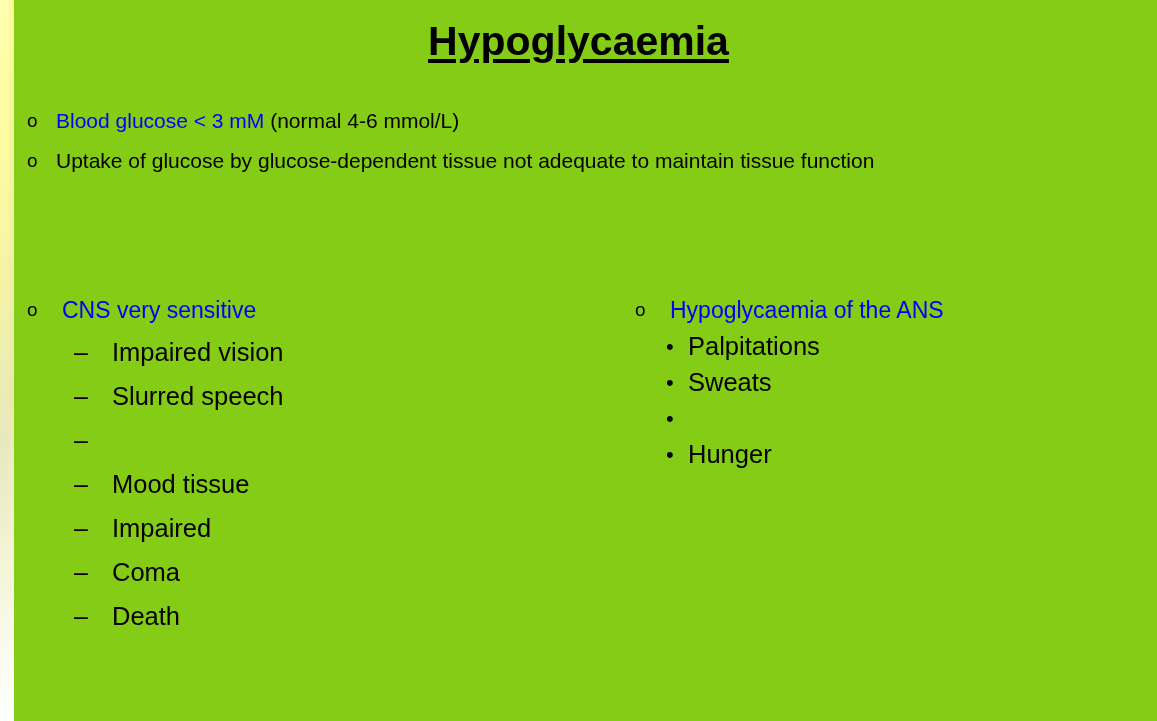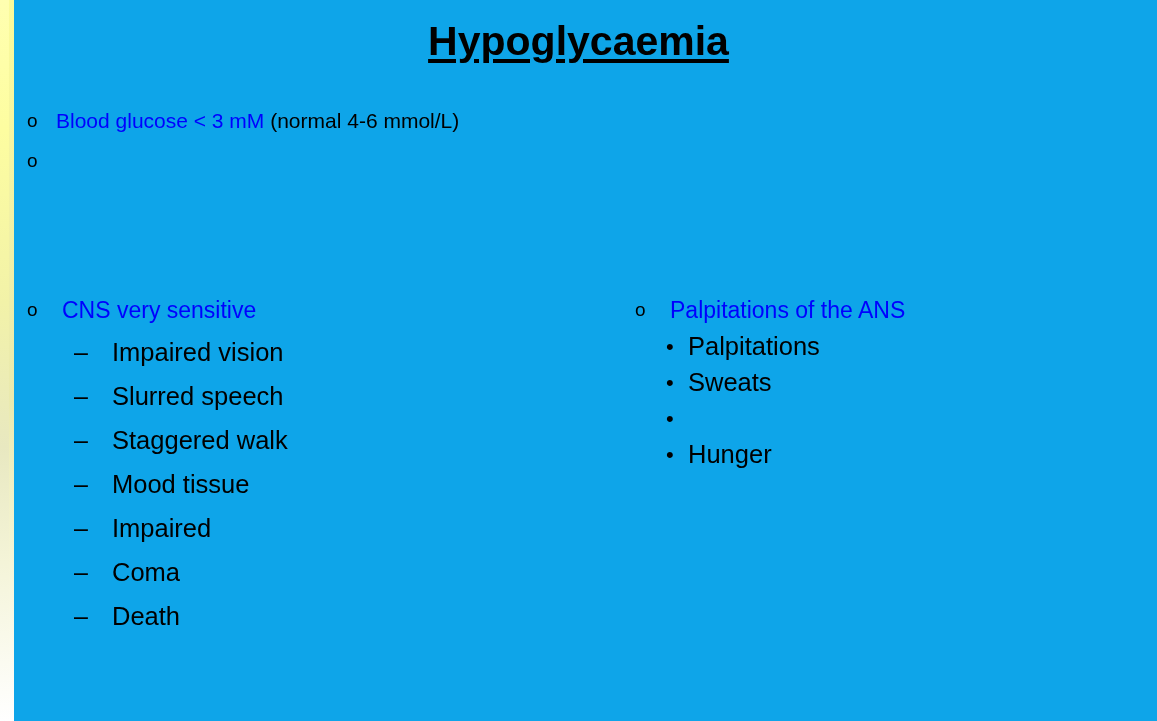--- a/index.html
+++ b/index.html
@@ -11,21 +11,21 @@
     width: 1157px;
     height: 721px;
     font-family: "Liberation Sans", sans-serif;
     color: #000000;
     position: relative;
     overflow: hidden;
   }
   .slide {
     position: absolute;
     inset: 0;
-    background: #0ea5e9;
+    background: #84cc16;
   }
   
   .left-stripe {
     position: absolute;
     left: 0;
     top: 0;
     width: 14px;
     height: 721px;
     background: linear-gradient(to bottom,
         #ffffb0 0%,
@@ -173,20 +173,21 @@
 
     <div class="row">
       <div class="bullet-o">o</div>
       <div class="bullet-text">
         <span class="blue">Blood glucose &lt; 3 mM</span><span> (normal 4-6 mmol/L)</span>
       </div>
     </div>
 
     <div class="row">
       <div class="bullet-o">o</div>
+      <div class="bullet-text">Uptake of glucose by glucose-dependent tissue not adequate to maintain tissue function</div>
     </div>
 
   </div>
 
   <div class="cols">
 
     <div class="col-left">
       <div class="head-row">
         <div class="bullet-o">o</div>
         <div class="head-text">CNS very sensitive</div>
@@ -195,21 +196,20 @@
       <div class="sub-dash">
         <div class="dash-mark">–</div>
         <div class="dash-text">Impaired vision</div>
       </div>
       <div class="sub-dash">
         <div class="dash-mark">–</div>
         <div class="dash-text">Slurred speech</div>
       </div>
       <div class="sub-dash">
         <div class="dash-mark">–</div>
-        <div class="dash-text">Staggered walk</div>
       </div>
       <div class="sub-dash">
         <div class="dash-mark">–</div>
         <div class="dash-text">Mood tissue</div>
       </div>
       <div class="sub-dash">
         <div class="dash-mark">–</div>
         <div class="dash-text">Impaired</div>
       </div>
       <div class="sub-dash">
@@ -218,21 +218,21 @@
       </div>
       <div class="sub-dash">
         <div class="dash-mark">–</div>
         <div class="dash-text">Death</div>
       </div>
     </div>
 
     <div class="col-right">
       <div class="head-row">
         <div class="bullet-o">o</div>
-        <div class="head-text">Palpitations of the ANS</div>
+        <div class="head-text">Hypoglycaemia of the ANS</div>
       </div>
 
       <div class="sub-dot">
         <div class="dot-mark">•</div>
         <div class="dot-text">Palpitations</div>
       </div>
       <div class="sub-dot">
         <div class="dot-mark">•</div>
         <div class="dot-text">Sweats</div>
       </div>

